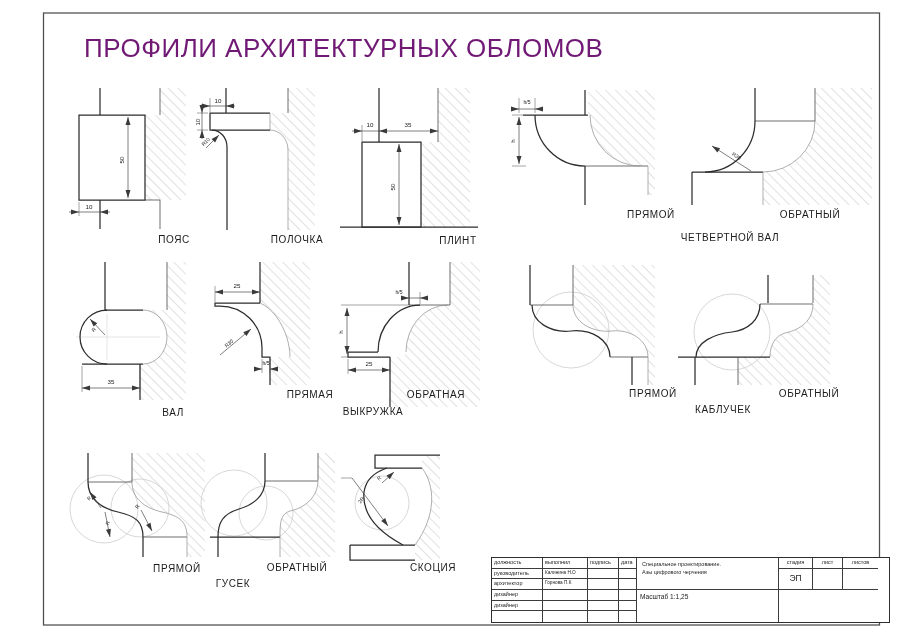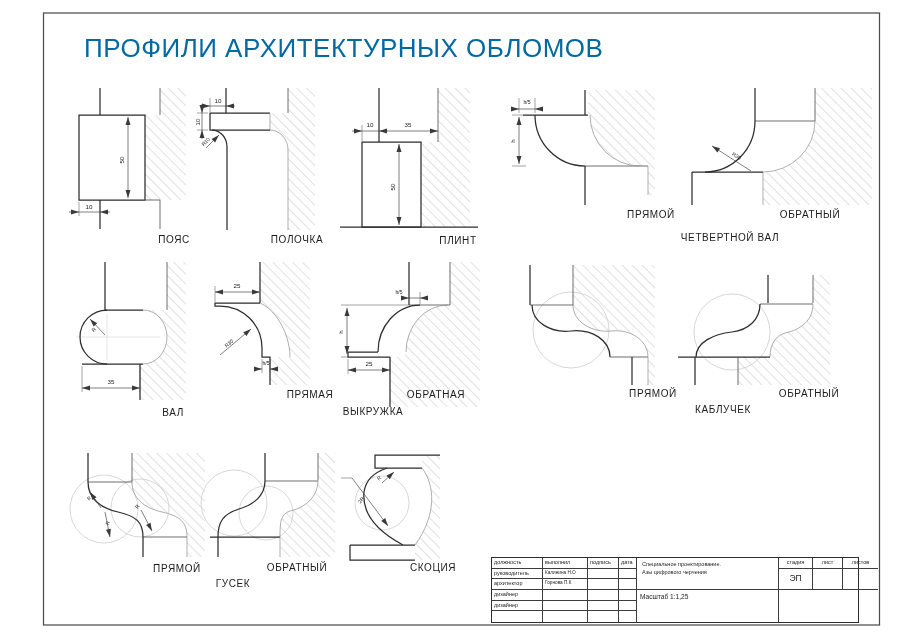--- a/index.html
+++ b/index.html
@@ -1,35 +1,35 @@
 <!DOCTYPE html>
 <html><head>
 <meta charset="utf-8">
 <style>
   html,body{margin:0;padding:0;background:#fff;}
   #page{position:relative;width:900px;height:638px;background:#fff;overflow:hidden;
         font-family:"Liberation Sans",sans-serif;}
-  #sheet-title{position:absolute;left:84px;top:33px;font-size:26px;color:#0369a1;
+  #sheet-title{position:absolute;left:84px;top:33px;font-size:26px;color:#701a75;
         letter-spacing:.5px;white-space:nowrap;}
   svg{position:absolute;left:0;top:0;}
   svg .p{stroke:#2d2d2d;stroke-width:1.25;fill:none;}
   svg .t{stroke:#4a4a4a;stroke-width:.8;fill:none;}
   svg .b{stroke:#8d8d8d;stroke-width:.7;fill:none;}
   svg .h{fill:url(#hatch);stroke:none;}
   svg .c{stroke:#d2d2d2;stroke-width:.9;fill:none;}
   svg .cl{stroke:#dadada;stroke-width:.7;fill:none;}
   svg .dim{stroke:#3a3a3a;stroke-width:.65;fill:none;}
   svg .ext{stroke:#5a5a5a;stroke-width:.55;fill:none;}
   svg text{fill:#222;}
   svg .dt{font-size:6.2px;text-anchor:middle;font-family:"Liberation Sans",sans-serif;}
   svg .dts{font-size:5.1px;text-anchor:middle;font-family:"Liberation Sans",sans-serif;}
   svg .lbl{font-size:10px;text-anchor:middle;letter-spacing:.6px;fill:#1b1b1b;
         font-family:"Liberation Sans",sans-serif;}
   
-  #tb{position:absolute;left:491px;top:557px;width:368px;height:66px;box-sizing:border-box;
+  #tb{position:absolute;left:491px;top:557px;width:399px;height:66px;box-sizing:border-box;
       border:1.4px solid #2e2e2e;display:grid;
       grid-template-columns:51px 45px 31px 18px 142px 34px 30px 35px;
       grid-template-rows:repeat(6,1fr);background:#fff;}
   #tb div{box-sizing:border-box;font-size:5.5px;line-height:1.5;padding:0 2px;
       overflow:hidden;white-space:nowrap;color:#1d1d1d;}
   #tb .br{border-right:.8px solid #3c3c3c;}
   #tb .bb{border-bottom:.8px solid #3c3c3c;}
   #tb .nm{font-size:4.7px;}
   #tb .ctr{text-align:center;}
   #tb .proj{font-size:6.6px;line-height:1.35;padding:2px 3px;white-space:normal;}

